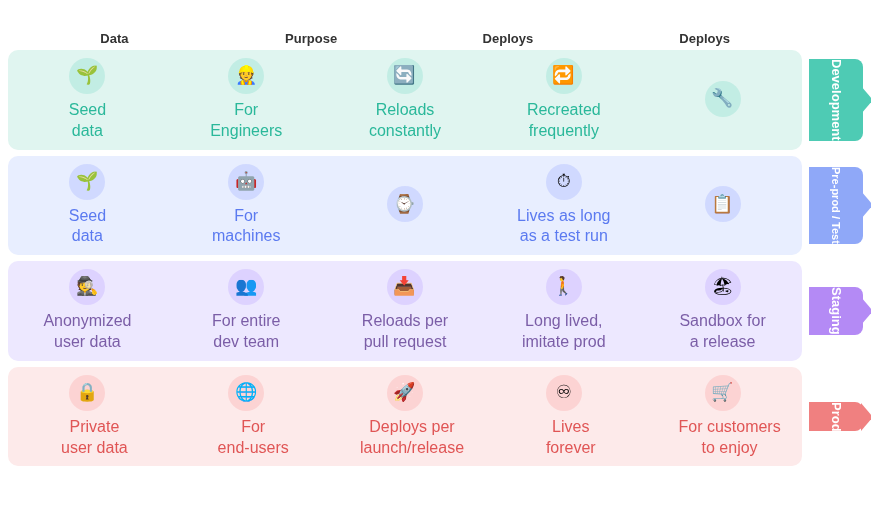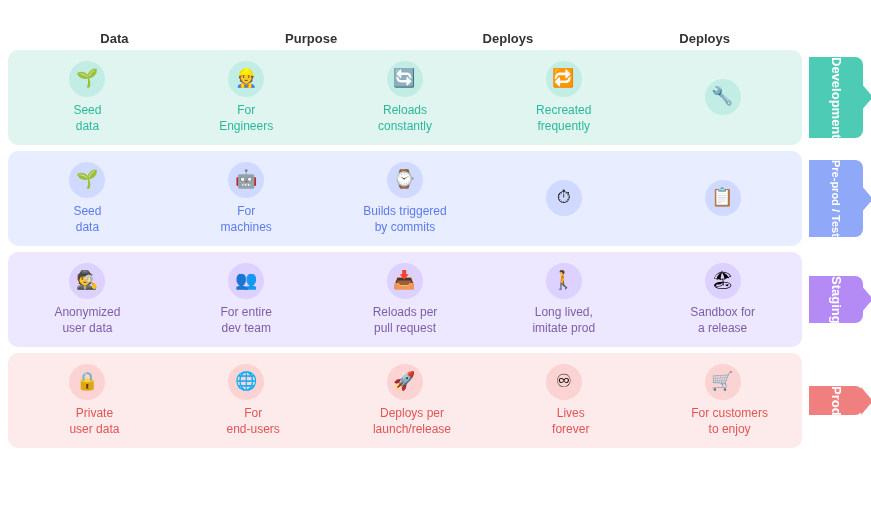--- a/index.html
+++ b/index.html
@@ -67,21 +67,21 @@
       width: 36px;
       height: 36px;
       border-radius: 50%;
       display: flex;
       align-items: center;
       justify-content: center;
       font-size: 18px;
       margin-bottom: 2px;
     }
     .cell-label {
-      font-size: 12px;
+      font-size: 16px;
       line-height: 1.3;
     }
     
     .row-dev .row-cells { background: #e0f5f0; }
     .row-dev .cell-icon { background: #c2ede4; }
     .row-dev .cell-label { color: #2ab89a; }
     
     .row-test .row-cells { background: #e8eeff; }
     .row-test .cell-icon { background: #d0d9ff; }
     .row-test .cell-label { color: #5b7af0; }
@@ -186,24 +186,24 @@
         <div class="cell">
           <div class="cell-icon">🌱</div>
           <div class="cell-label">Seed<br>data</div>
         </div>
         <div class="cell">
           <div class="cell-icon">🤖</div>
           <div class="cell-label">For<br>machines</div>
         </div>
         <div class="cell">
           <div class="cell-icon">⌚</div>
-          <div class="cell-label">Builds triggered<br>by commits</div>
         </div>
         <div class="cell">
           <div class="cell-icon">⏱</div>
+          <div class="cell-label">Lives as long<br>as a test run</div>
         </div>
         <div class="cell">
           <div class="cell-icon">📋</div>
         </div>
       </div>
       <div class="side-label-container">
         <div class="side-label side-label-test" style="font-size:11px;">
           Pre-prod / Test
           <div class="side-arrow side-arrow-test"></div>
         </div>

